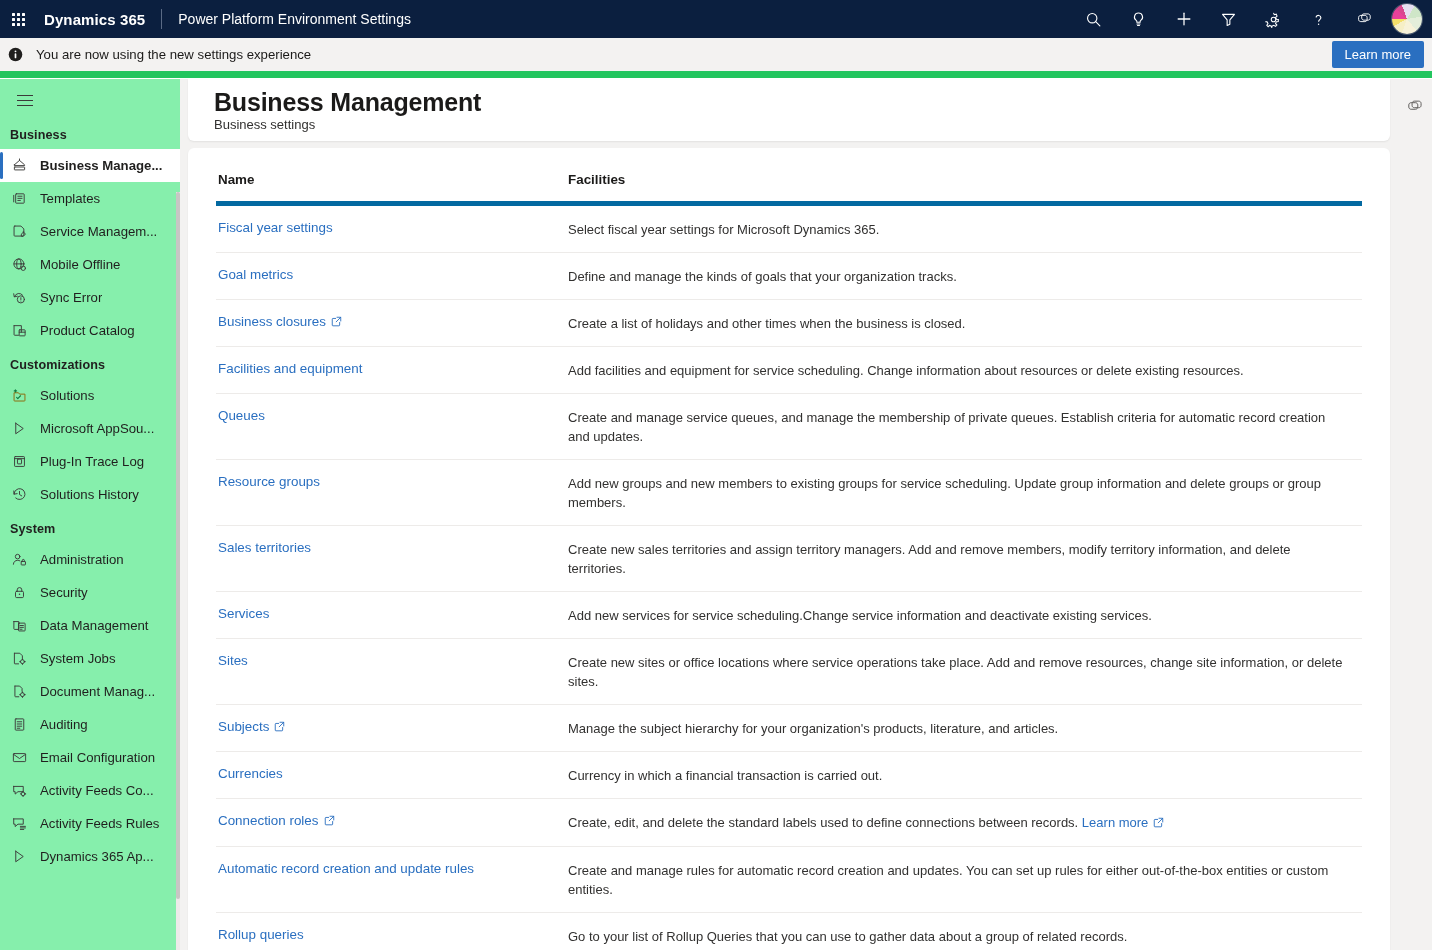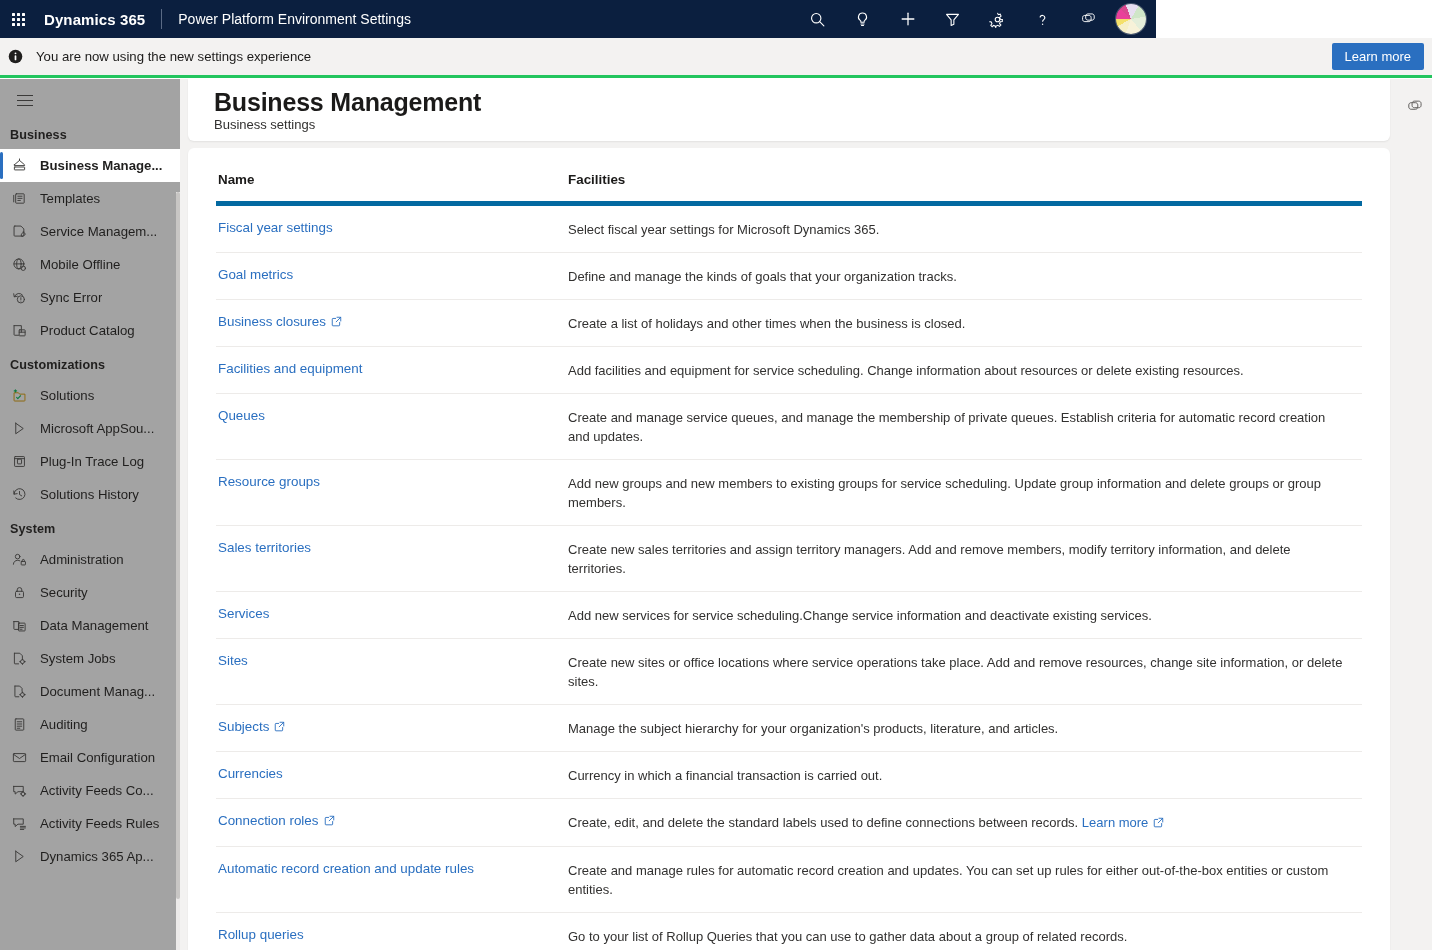--- a/index.html
+++ b/index.html
@@ -8,21 +8,21 @@
     width: 1432px; height: 950px;
     font-family: "Liberation Sans", sans-serif;
     background: #ffffff;
     overflow: hidden;
   }
   body { position: relative; }
 
   
   .topbar {
     position: absolute; top: 0; left: 0;
-    width: 1156px; height: 38px;
+    width: 1432px; height: 38px;
     background: #0b1f3f;
     display: flex; align-items: center;
     color: #ffffff;
   }
   .waffle {
     width: 36px; height: 38px;
     display: flex; align-items: center; justify-content: center;
     cursor: pointer;
   }
   .waffle-grid {
@@ -70,21 +70,21 @@
         #f7f2d9 300deg 360deg);
     box-shadow: 0 0 0 1px rgba(255,255,255,.25);
   }
 
   
   .infobar {
     position: absolute; top: 38px; left: 0;
     width: 1432px; height: 40px;
     background: #f3f2f1;
     display: flex; align-items: center;
-    border-bottom: 3px solid #22c55e;
+    border-bottom: 7px solid #22c55e;
   }
   .info-icon { margin-left: 7px; display:flex; align-items:center; }
   .infobar-text {
     font-size: 13.2px; color: #1b1a19;
     margin-left: 12px;
   }
   .learn-more-btn {
     margin-left: auto; margin-right: 8px;
     background: #2a6fc0;
     color: #ffffff;
@@ -92,21 +92,21 @@
     font-family: "Liberation Sans", sans-serif;
     border: none; border-radius: 2px;
     padding: 6px 13px;
     cursor: pointer;
   }
 
   
   .sidebar {
     position: absolute; top: 79px; left: 0;
     width: 180px; height: 871px;
-    background: #a3a3a3;
+    background: #86efac;
     overflow: hidden;
   }
   .hamburger {
     width: 40px; height: 34px;
     display: flex; flex-direction: column; justify-content: center;
     align-items: center; gap: 4px;
     margin-top: 4px; margin-left: 5px;
     cursor: pointer;
   }
   .hamburger i { width: 16px; height: 1px; background: #3b3a39; display: block; }

